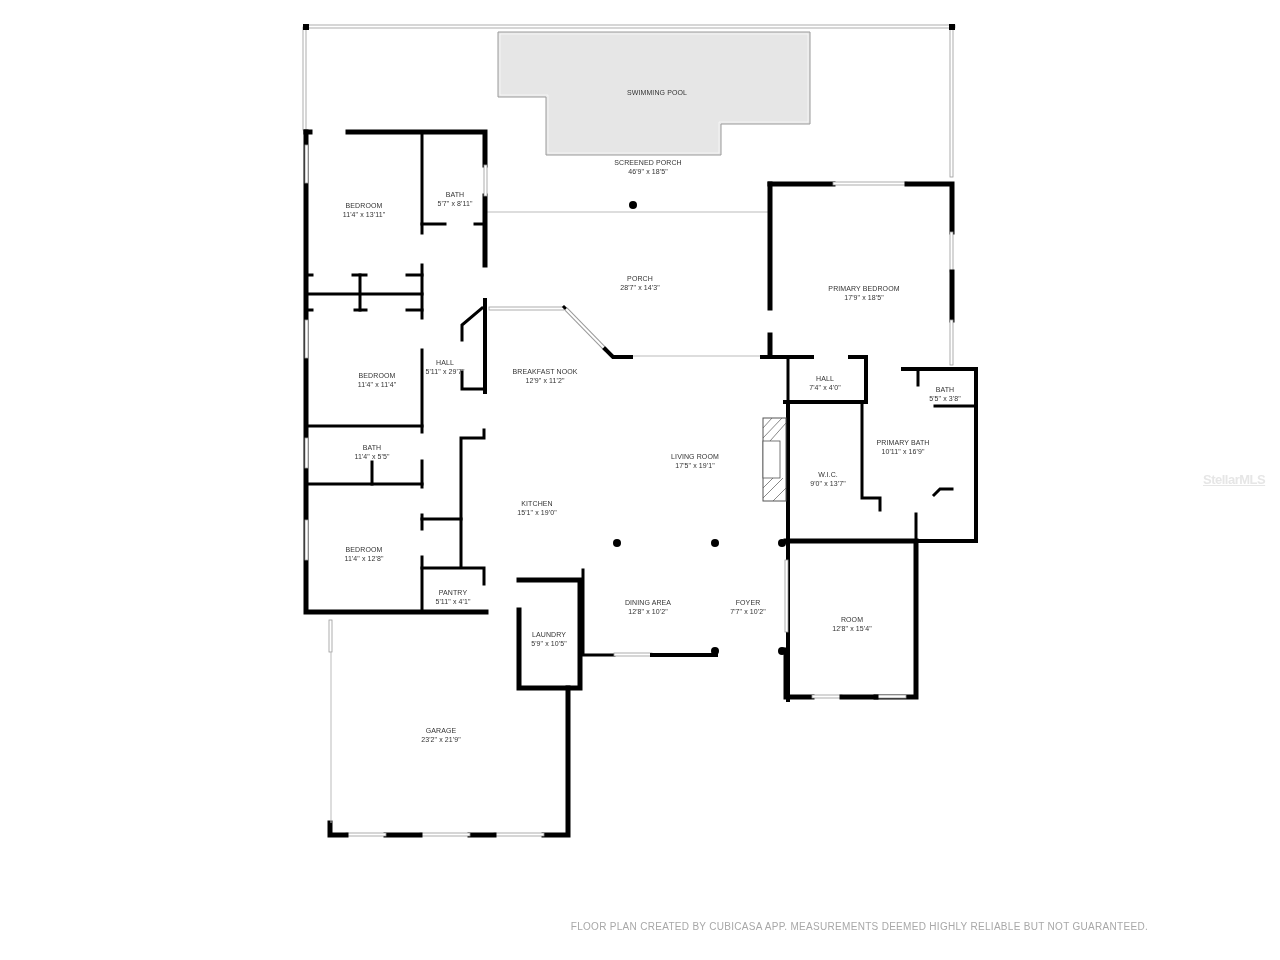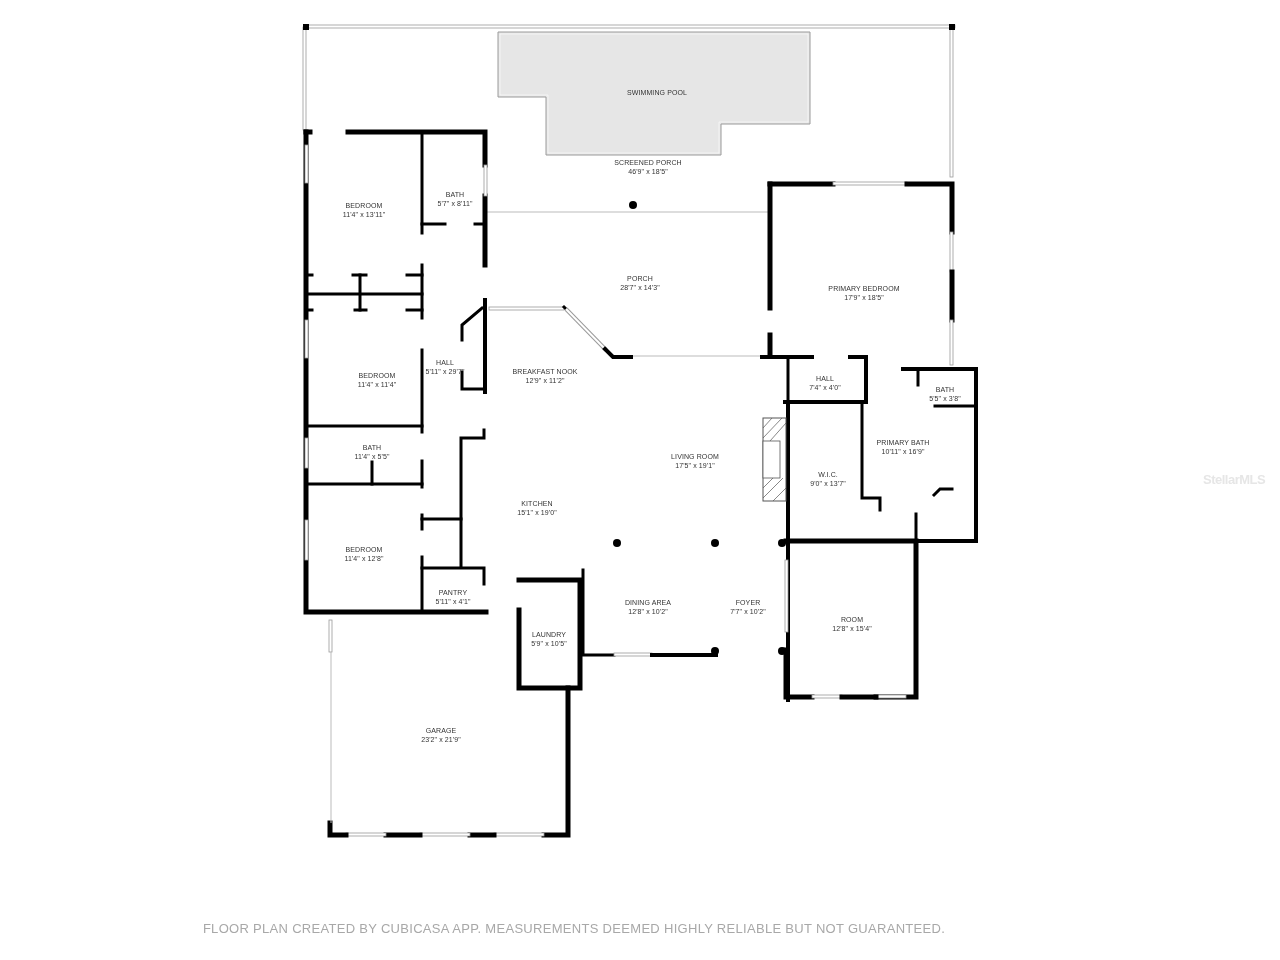--- a/index.html
+++ b/index.html
@@ -3,22 +3,22 @@
   <meta charset="utf-8">
   <style>
     html, body { margin: 0; padding: 0; background: #ffffff; }
     body { width: 1280px; height: 960px; position: relative; overflow: hidden; font-family: "Liberation Sans", sans-serif; }
     svg#plan { position: absolute; left: 0; top: 0; }
     .room-label { font-family: "Liberation Sans", sans-serif; font-size: 7px; fill: #333333; text-anchor: middle; letter-spacing: 0.1px; }
     .wall { stroke: #000; stroke-linecap: square; fill: none; }
     .thin { stroke: #bbbbbb; stroke-width: 1; fill: none; }
     .window { fill: #ffffff; stroke: #9a9a9a; stroke-width: 0.8; }
     .dot { fill: #000; }
-    .footer { position: absolute; left: 0; width: 1148px; top: 921px; text-align: center; font-family: "Liberation Sans", sans-serif; font-size: 13px; color: #a8a8a8; letter-spacing: 0.3px; }
-    .watermark { position: absolute; left: 1203px; top: 472px; font-family: "Liberation Sans", sans-serif; font-size: 13px; color: #e6e6e6; font-weight: bold; letter-spacing: -0.5px; }
+    .footer { position: absolute; left: 0; width: 1148px; top: 921px; text-align: right; font-family: "Liberation Sans", sans-serif; font-size: 10px; color: #a8a8a8; letter-spacing: 0.3px; }
+    .watermark { position: absolute; left: 1203px; top: 472px; font-family: "Liberation Sans", sans-serif; font-size: 13px; color: #e6e6e6; font-weight: bold; letter-spacing: -0.5px; text-decoration: underline; }
   </style>
 </head>
 <body>
 
 <svg id="plan" width="1280" height="960" viewBox="0 0 1280 960">
 
   <g>
     <rect class="window" x="305" y="25" width="650" height="3"></rect>
     <rect class="window" x="303" y="27" width="3" height="103"></rect>
     <rect class="window" x="950" y="27" width="3" height="150"></rect>

